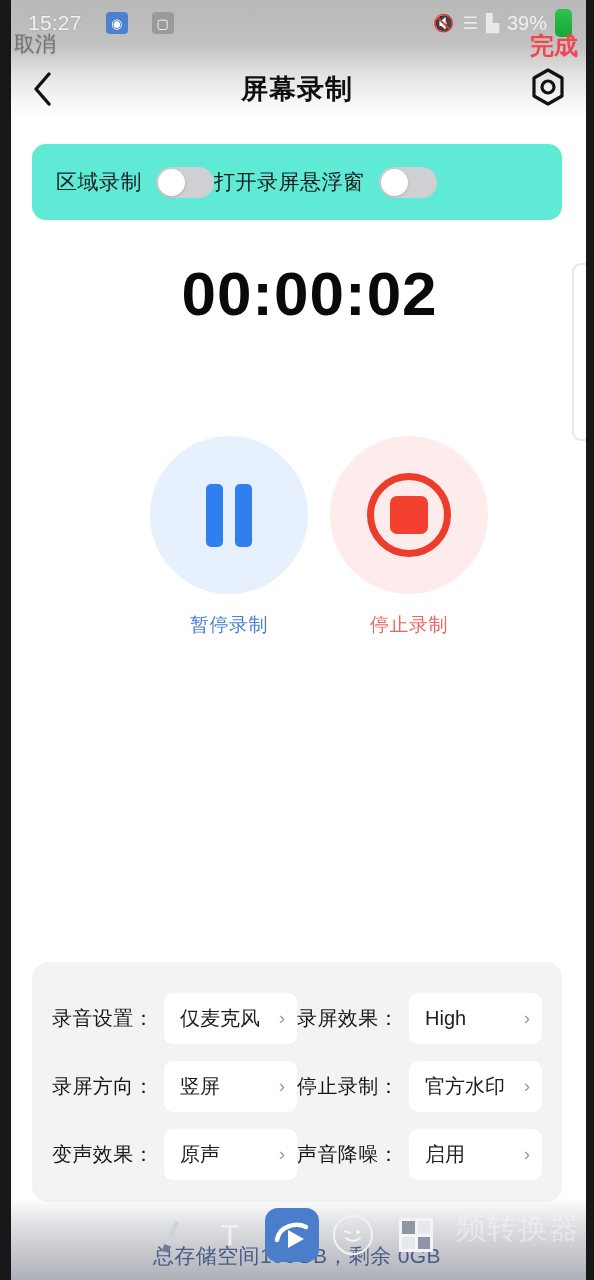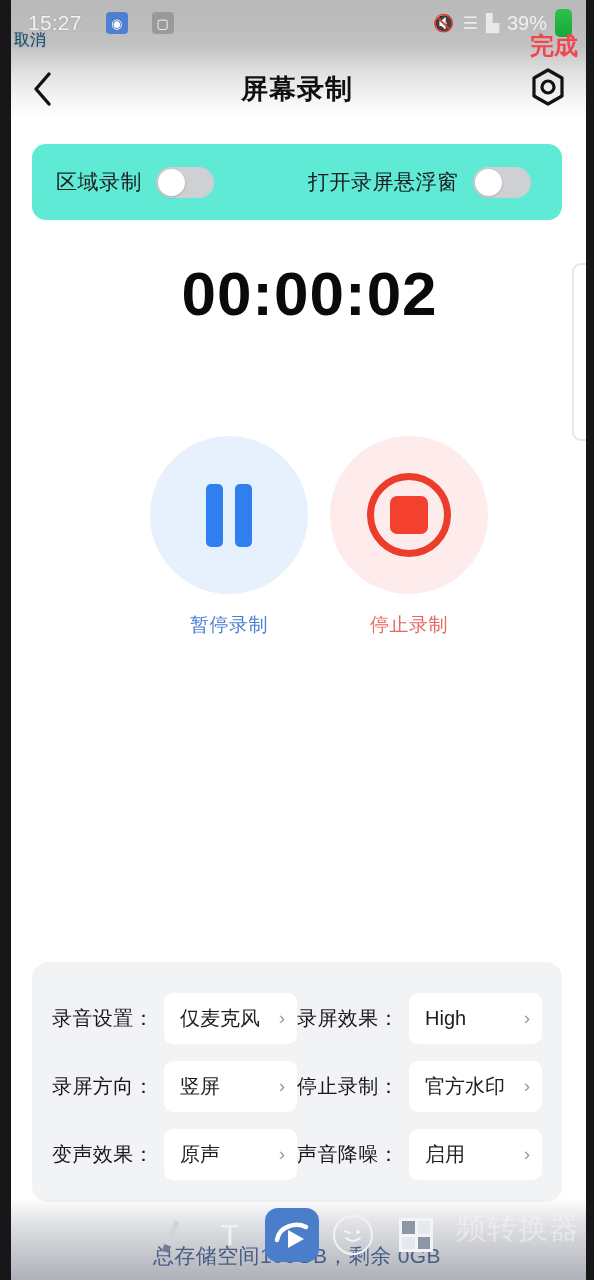--- a/index.html
+++ b/index.html
@@ -54,21 +54,21 @@
   }
   .sb-glyph { color:#e9e9ea; font-size:17px; line-height:1; }
 
   
   .sysbar {
     position:absolute; left:0; top:30px; width:594px; height:42px;
     z-index:42; pointer-events:none;
   }
   .sys-cancel {
     position:absolute; left:14px; top:0;
-    font-size:16px; color:#0c4a6e;
+    font-size:21px; color:#737373;
     text-shadow:0 1px 2px rgba(0,0,0,.20);
     pointer-events:auto;
   }
   .sys-done {
     position:absolute; right:16px; top:0;
     font-size:24px; color:#f4444e;
     font-weight:600;
     pointer-events:auto;
   }
 
@@ -101,21 +101,21 @@
 
   
   .toggles-card {
     position:absolute; left:32px; top:144px; width:530px; height:76px;
     background:#5eead4; border-radius:14px;
     display:flex; align-items:center;
     z-index:10;
   }
   .toggle-group { display:flex; align-items:center; }
   .toggle-group.g1 { margin-left:24px; }
-  .toggle-group.g2 { margin-left:94px; }
+  .toggle-group.g2 { }
   .toggle-label {
     font-size:21px; color:#1b1b1f; margin-right:14px; letter-spacing:.5px;
   }
   .switch {
     width:58px; height:31px; border-radius:16px; background:#cfd0d4;
     position:relative; flex:none;
   }
   .switch .knob {
     position:absolute; left:2px; top:2px;
     width:27px; height:27px; border-radius:50%;

